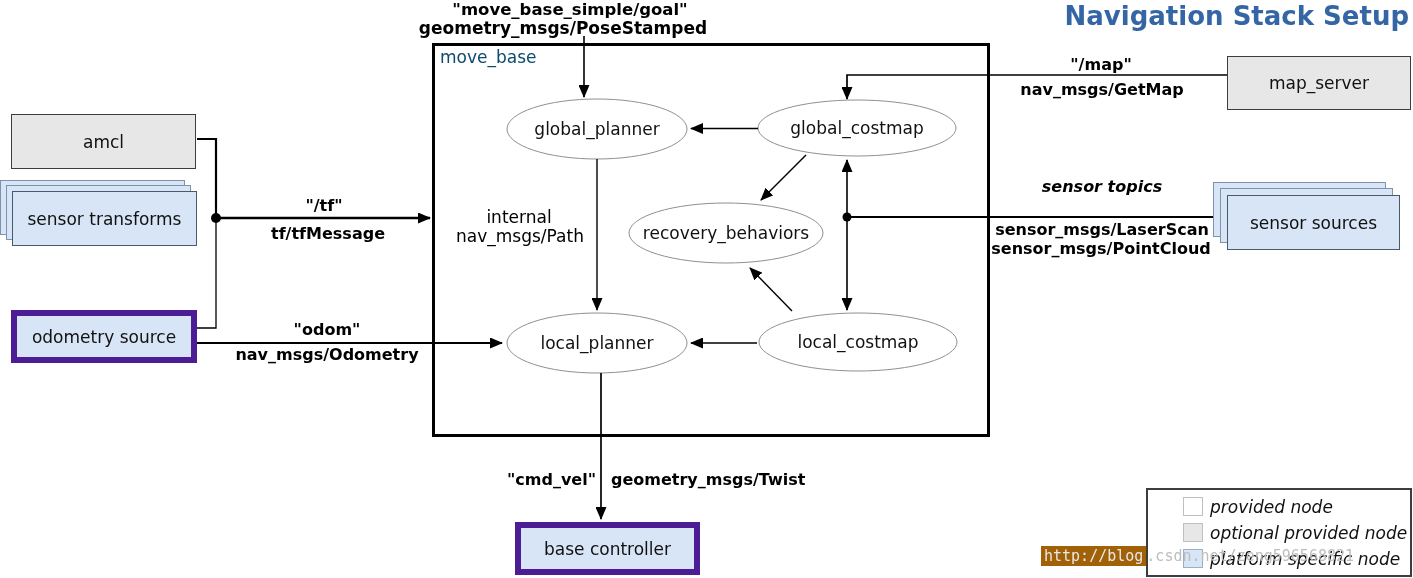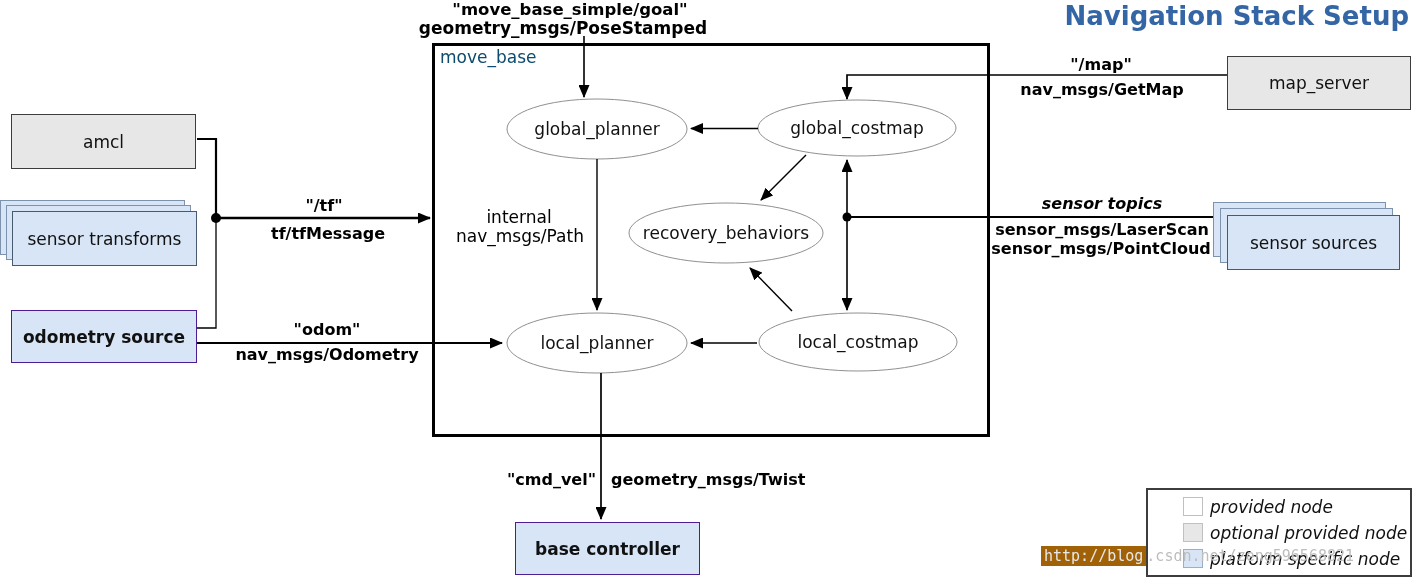--- a/index.html
+++ b/index.html
@@ -12,24 +12,24 @@
   #canvas{position:relative;width:1413px;height:578px;background:#fff;overflow:hidden;}
   svg.edges{position:absolute;left:0;top:0;width:1413px;height:578px;}
 
   .mb-box{position:absolute;left:432px;top:43px;width:558px;height:394px;
     border:3px solid #000;background:transparent;}
   .mb-label{position:absolute;left:440px;top:47px;font-size:17px;color:#0c4a6e;}
 
   .node{position:absolute;display:flex;align-items:center;justify-content:center;
     font-size:17px;color:#111;}
   .gray{background:var(--node-gray);border:1px solid #3d3d3d;}
-  .blue{background:var(--node-blue);border:1px solid #4c1d95;font-weight:bold;}
+  .blue{background:var(--node-blue);border:6px solid #4c1d95;}
   .stack{position:absolute;}
   .layer{position:absolute;width:100%;height:100%;background:var(--node-blue);
-    border:1px solid #7d93ad;margin-top:20px;}
+    border:1px solid #7d93ad;}
   .layer.front{border:1px solid #4a5a6e;display:flex;align-items:center;
     justify-content:center;font-size:17px;color:#111;}
 
   .elabel{position:absolute;transform:translate(-50%,-50%);font-size:17px;
     color:#111;white-space:nowrap;}
 
   .lbl{position:absolute;white-space:nowrap;font-size:16px;color:#000;}
   .lbl.b{font-weight:700;}
   .lbl.i{font-style:italic;}
   .lbl.c{transform:translateX(-50%);}
@@ -140,21 +140,21 @@
 
   <div class="lbl b c" style="left:327px;top:320px">"odom"</div>
   <div class="lbl b c" style="left:327px;top:345px">nav_msgs/Odometry</div>
 
   <div class="lbl c" style="left:519px;top:207px;font-size:17px">internal</div>
   <div class="lbl c" style="left:520px;top:226px;font-size:17px">nav_msgs/Path</div>
 
   <div class="lbl b c" style="left:1101px;top:55px">"/map"</div>
   <div class="lbl b c" style="left:1102px;top:80px">nav_msgs/GetMap</div>
 
-  <div class="lbl b i c" style="left:1102px;top:194px">sensor topics</div>
+  <div class="lbl b i c" style="left:1102px;top:177px">sensor topics</div>
   <div class="lbl b c" style="left:1102px;top:220px">sensor_msgs/LaserScan</div>
   <div class="lbl b c" style="left:1101px;top:239px">sensor_msgs/PointCloud</div>
 
   <div class="lbl b r" style="right:817px;top:470px">"cmd_vel"</div>
   <div class="lbl b" style="left:611px;top:470px">geometry_msgs/Twist</div>
 
   <div class="title">Navigation Stack Setup</div>
 
   <div class="legend">
     <div class="lrow">

